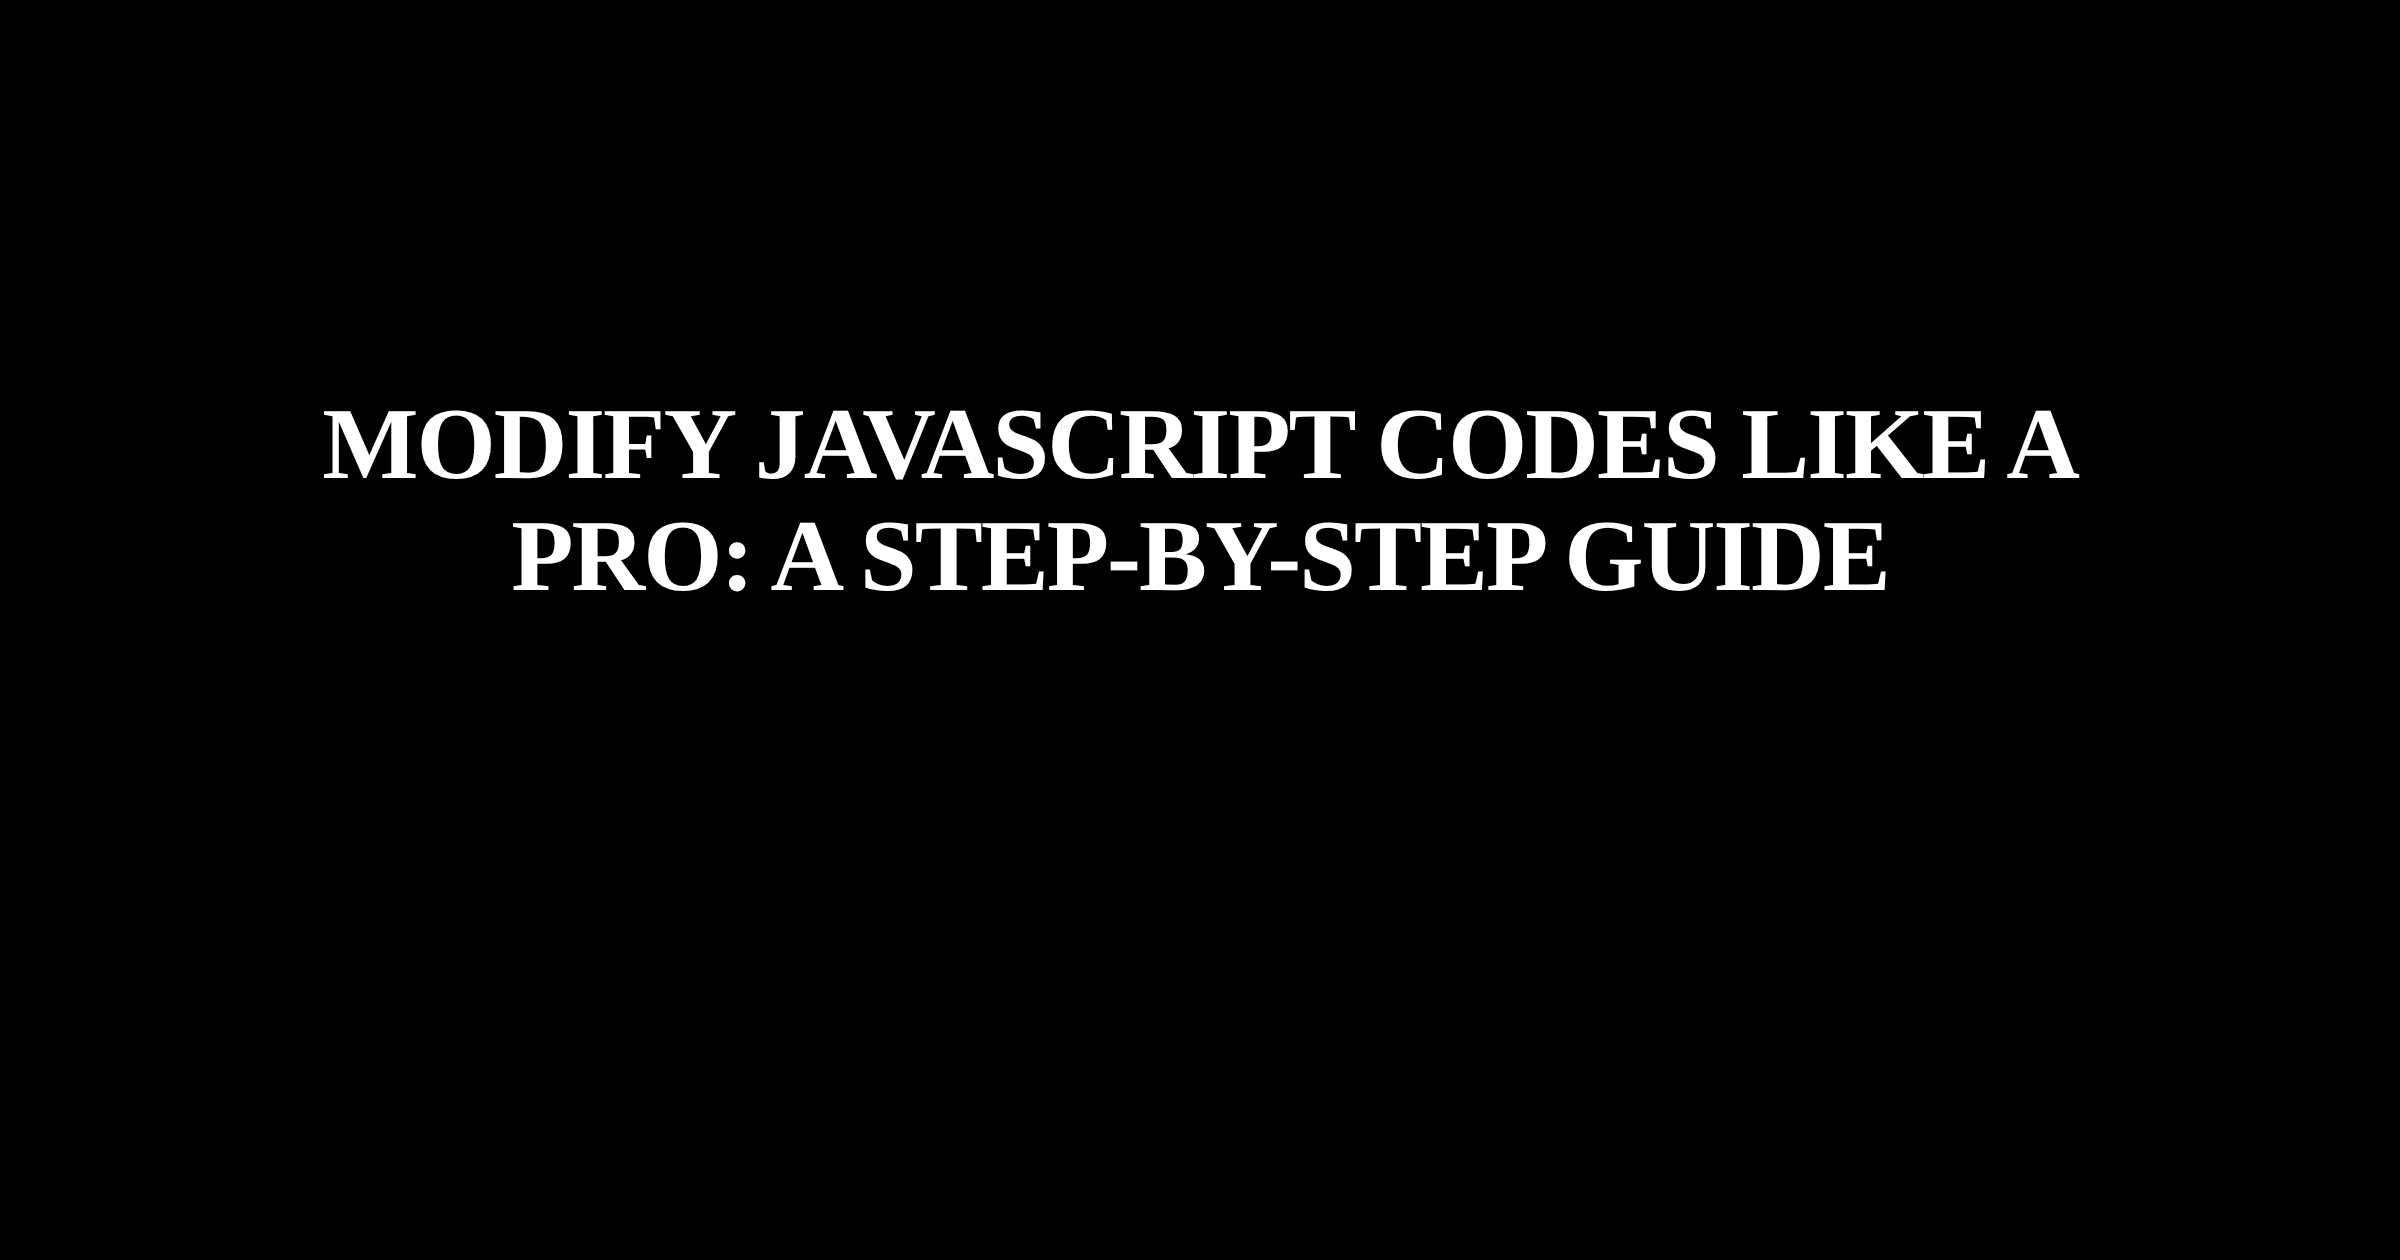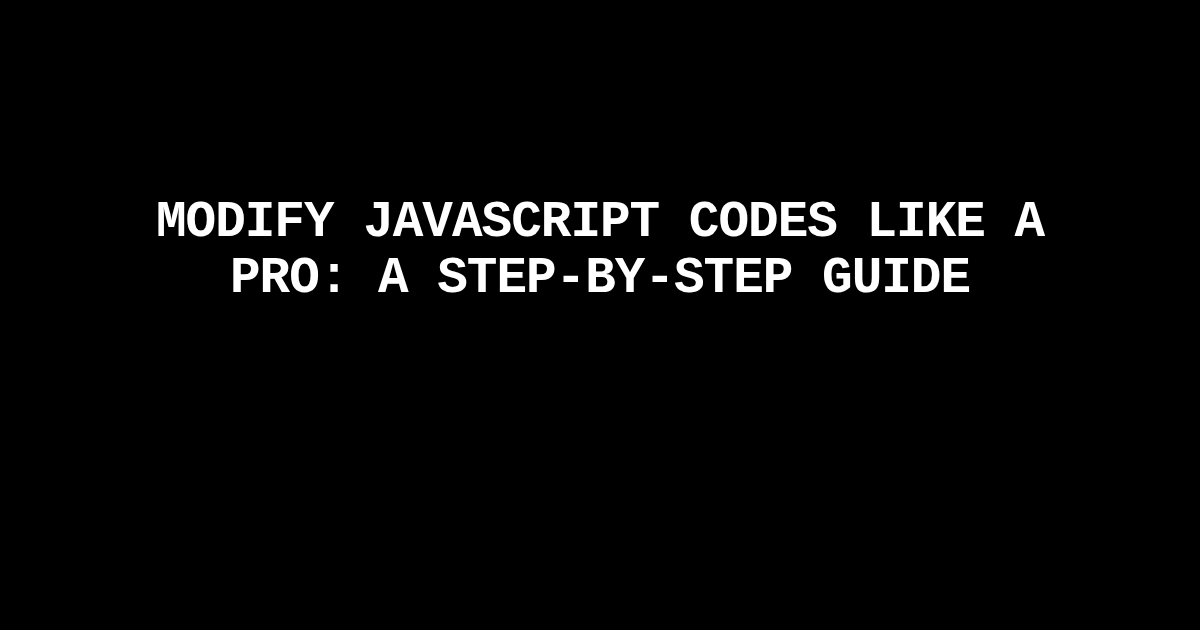--- a/index.html
+++ b/index.html
@@ -16,21 +16,21 @@
       justify-content: center;
       overflow: hidden;
     }
     .title-container {
       width: 100%;
       padding: 0 100px;
       margin-top: 195px;
     }
     .title {
       color: #ffffff;
-      font-family: Liberation Mono, monospace;
+      font-family: Liberation Serif, serif;
       font-weight: 900;
       font-size: 51px;
       line-height: 1.1;
       text-align: center;
       text-transform: uppercase;
       letter-spacing: -1px;
       font-stretch: condensed;
     }
   </style>
 </head>

